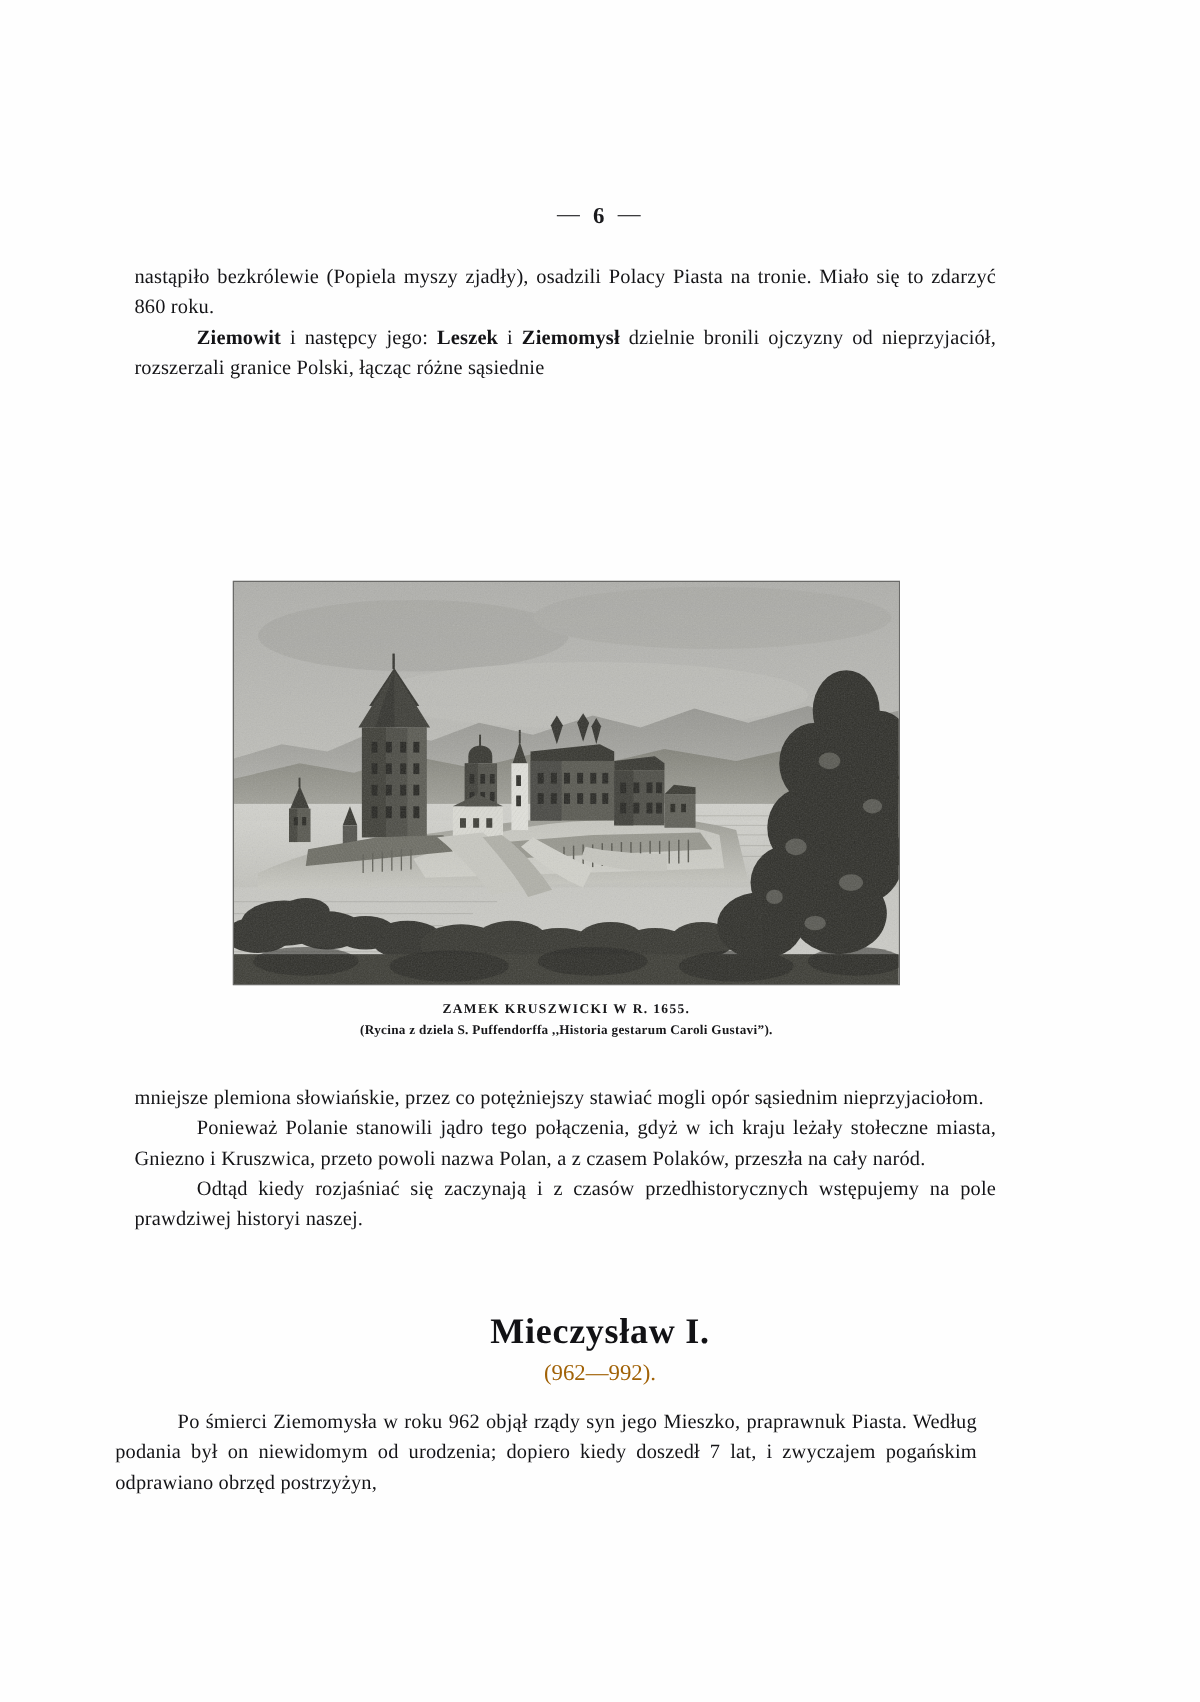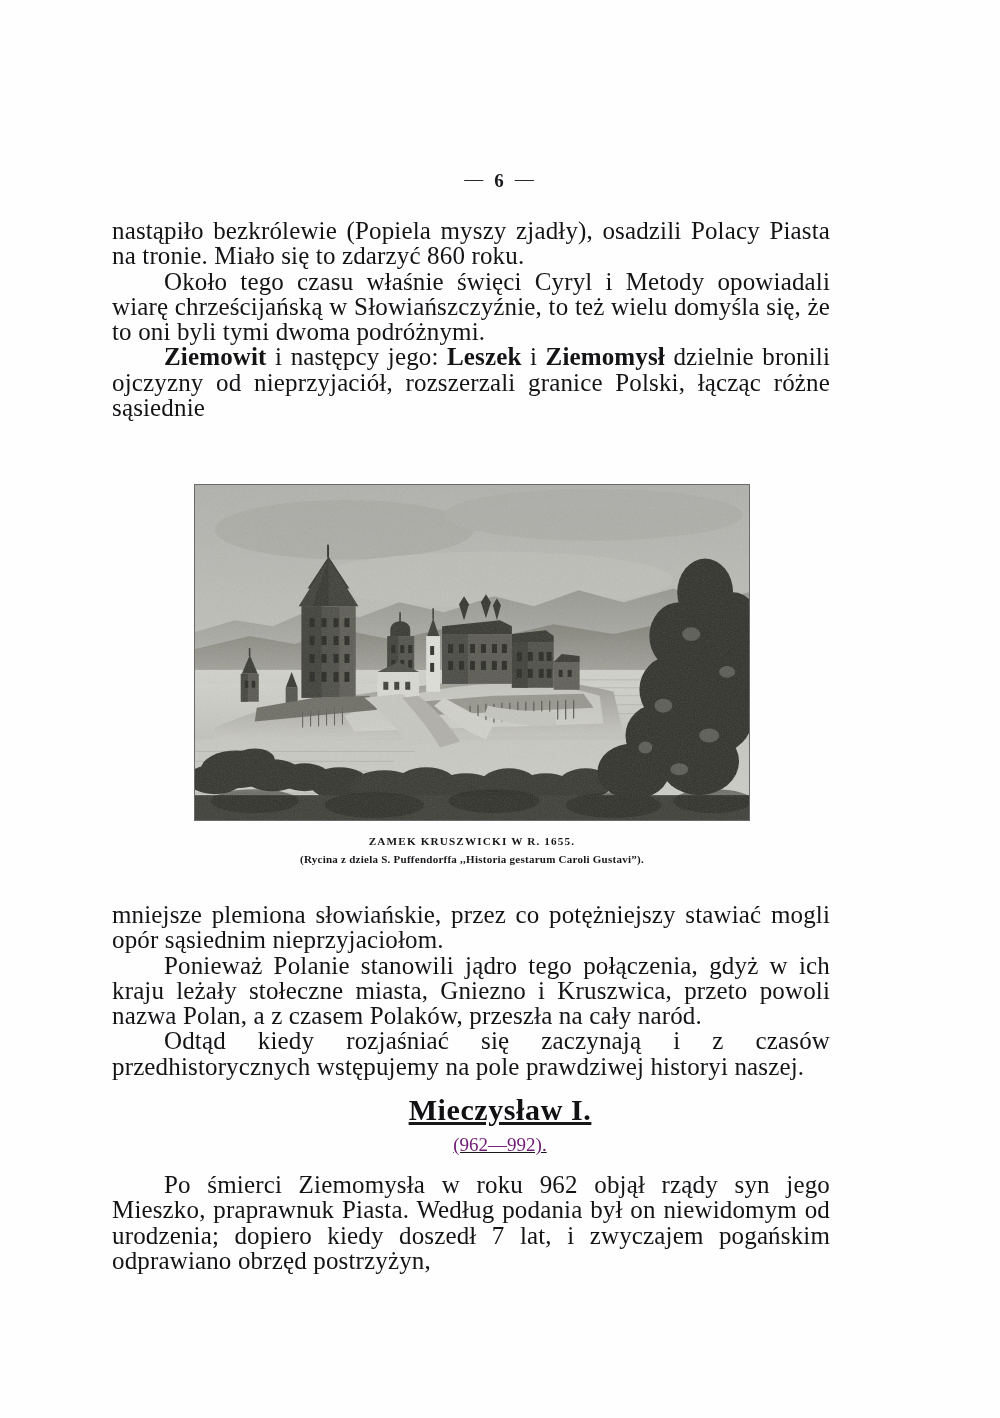--- a/index.html
+++ b/index.html
@@ -43,21 +43,21 @@
 
   
   .textblock {
     position: absolute;
     left: 112px;
     width: 718px;
     top: 218px;
   }
   p.para {
     margin: 0;
-    font-size: 25px;
+    font-size: 17px;
     line-height: 25.3px;
     text-align: justify;
     text-justify: inter-word;
     text-indent: 52px;
     color: #141417;
     letter-spacing: 0.15px;
   }
   p.para.noindent { text-indent: 0; }
   p.para b { font-weight: bold; }
 
@@ -109,55 +109,53 @@
     margin-top: 2px;
   }
 
   
   .chapter {
     position: absolute;
     left: 0;
     top: 1092px;
     width: 1000px;
     text-align: center;
-    text-decoration: underline;
   }
   .chapter-title {
     font-size: 30px;
     font-weight: bold;
     letter-spacing: 0.6px;
     line-height: 36px;
     color: #121215;
   }
   .chapter-dates {
     font-size: 19px;
     line-height: 26px;
     margin-top: 4px;
-    color: #701a75;
+    color: #a16207;
   }
 
   .textblock-final {
     position: absolute;
-    left: 112px;
+    left: 96px;
     width: 718px;
     top: 1172px;
   }
 </style>
 </head>
 <body>
 
 <div class="page">
 
   <div class="folio">
     <span class="dash">—</span><span>6</span><span class="dash">—</span>
   </div>
 
   <div class="textblock">
     <p class="para noindent">nastąpiło bezkrólewie (Popiela myszy zjadły), osadzili Polacy Piasta na tronie. Miało się to zdarzyć 860 roku.</p>
-    <p class="para">Około tego czasu właśnie święci Cyryl i Metody opowiadali wiarę chrześcijańską w Słowiańszczyźnie, to też wielu domyśla się, że to oni byli tymi dwoma podróżnymi.</p>
     <p class="para"><b>Ziemowit</b><span> i następcy jego: </span><b>Leszek</b><span> i </span><b>Ziemomysł</b><span> dzielnie bronili ojczyzny od nieprzyjaciół, rozszerzali granice Polski, łącząc różne sąsiednie</span></p>
   </div>
 
   <figure class="figure" style="margin:0;">
     <div class="engraving">
       <svg viewBox="0 0 556 337" preserveAspectRatio="none">
         <defs>
           <linearGradient id="skyG" x1="0" y1="0" x2="0" y2="1">
             <stop offset="0%" stop-color="#b0b0ac"></stop>
             <stop offset="45%" stop-color="#bfbfba"></stop>

